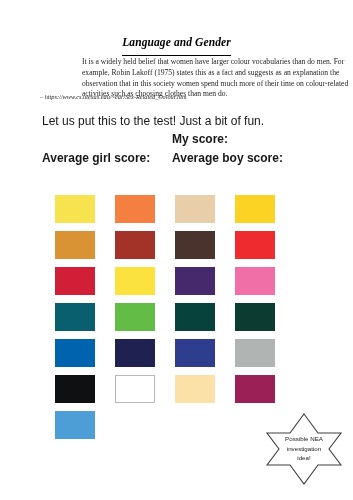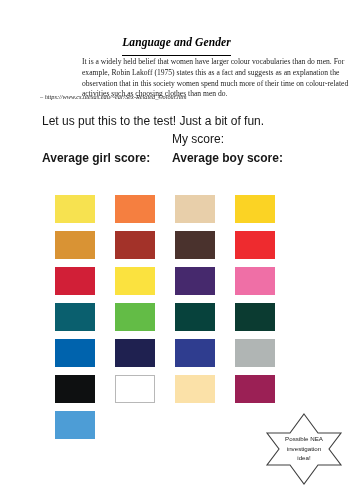--- a/index.html
+++ b/index.html
@@ -63,21 +63,21 @@
     overflow: hidden;
   }
   .body-line {
     position: absolute;
     font-size: 12px;
     line-height: 1.5;
     color: #171717;
   }
   .l-fun    { top: 112px; left: 42px; }
   .l-name   { top: 130px; left: 42px; }
-  .l-myscore{ top: 130px; left: 172px; font-weight: normal; }
+  .l-myscore{ top: 130px; left: 172px; font-weight: bold; }
   .l-girl   { top: 149px; left: 42px; font-weight: bold; }
   .l-boy    { top: 149px; left: 172px; font-weight: bold; }
   .l-final  { top: 167px; left: 42px; width: 278px; }
   .l-final div { white-space: nowrap; }
 
   .swatch-grid {
     position: absolute;
     top: 195px;
     left: 55px;
     width: 240px;

